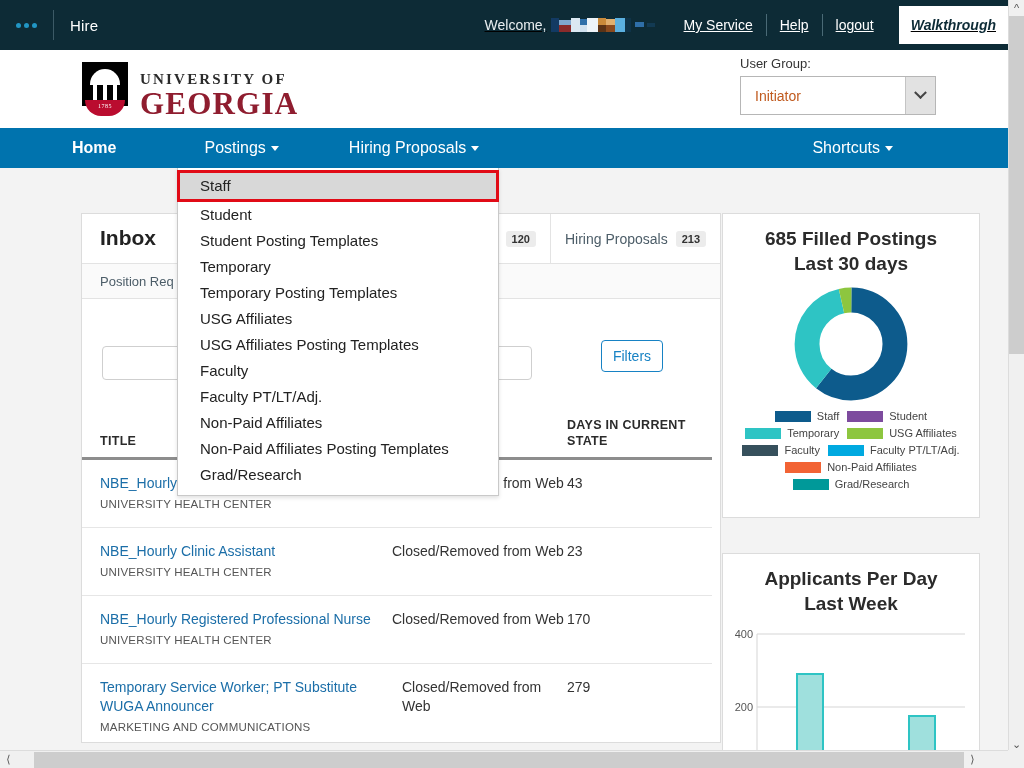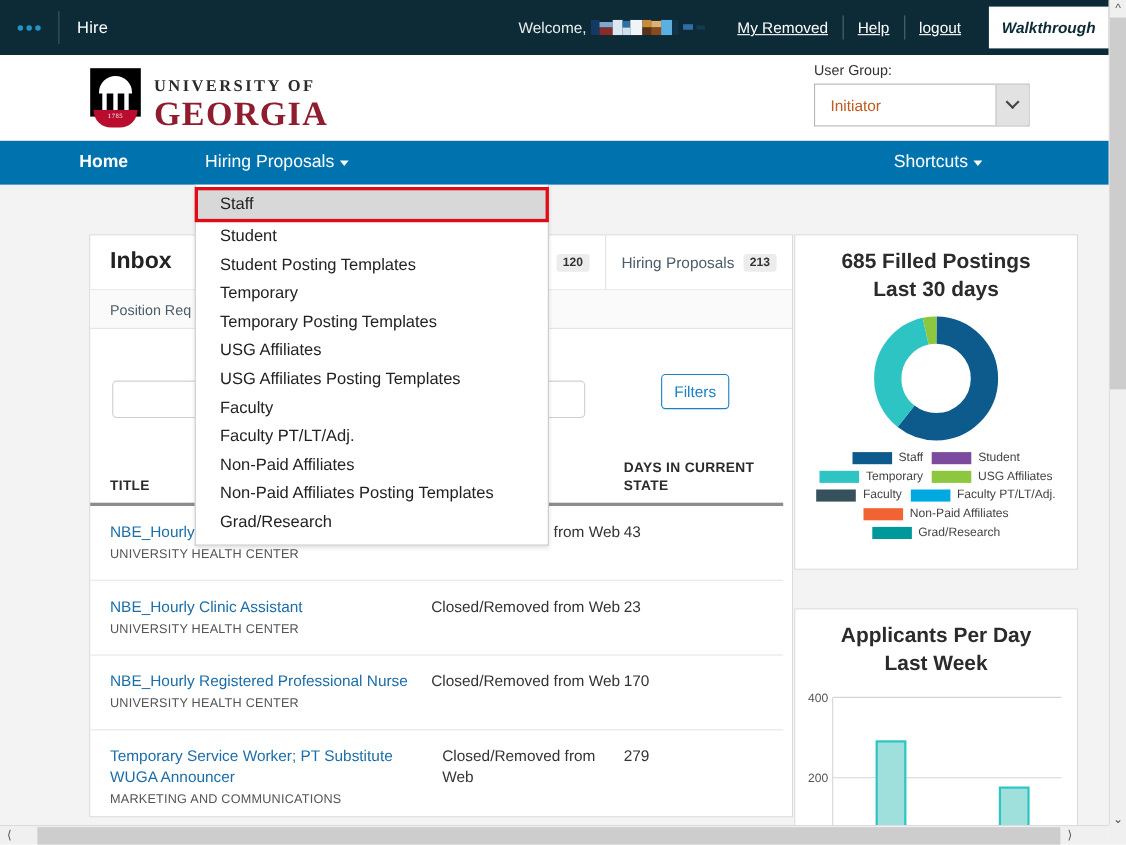--- a/index.html
+++ b/index.html
@@ -13,21 +13,21 @@
 
   
   .topbar {
     position: absolute; top: 0; left: 0; width: 1008px; height: 50px;
     background: #0d2b36; display: flex; align-items: center;
   }
   .dots-icon { margin-left: 16px; display: flex; gap: 3px; align-items: center; }
   .dots-icon i { width: 5px; height: 5px; border-radius: 50%; background: #2196c4; display: block; }
   .topbar-divider { width: 1px; height: 30px; background: #3c5a66; margin: 0 16px; }
   .hire-label { color: #ffffff; font-size: 15px; letter-spacing: .2px; }
-  .topbar-right { margin-left: auto; display: flex; align-items: center; height: 40px; }
+  .topbar-right { margin-left: auto; display: flex; align-items: center; height: 40px; text-decoration: underline; }
   .welcome-txt { color: #e8eef0; font-size: 14px; margin-right: 4px; }
   .redacted { display: inline-block; width: 104px; height: 14px; position: relative; overflow: hidden; vertical-align: middle; margin-right: 16px; }
   .redacted span { position: absolute; top: 0; height: 14px; display: block; }
   .top-link {
     color: #ffffff; font-size: 14px; text-decoration: underline;
     padding: 0 13px; white-space: nowrap;
   }
   .vsep { width: 1px; height: 22px; background: #4a6a76; }
   .walkthrough-btn {
     background: #ffffff; color: #0d2b36; font-style: italic; font-weight: bold;
@@ -202,21 +202,21 @@
         <span style="left:36px;width:11px;background:#eef4f8;"></span>
         <span style="left:47px;width:8px;height:7px;top:0;background:#c98a3a;"></span>
         <span style="left:47px;width:8px;height:7px;top:7px;background:#5a3316;"></span>
         <span style="left:55px;width:9px;height:6px;top:1px;background:#e0b070;"></span>
         <span style="left:55px;width:9px;height:7px;top:7px;background:#8a4a1e;"></span>
         <span style="left:64px;width:10px;background:#5bb0e0;"></span>
         <span style="left:74px;width:6px;background:#0f3348;"></span>
         <span style="left:84px;width:9px;height:5px;top:4px;background:#2f6fa8;"></span>
         <span style="left:96px;width:8px;height:4px;top:5px;background:#123a53;"></span>
       </span>
-      <a class="top-link">My Removed</a>
+      <a class="top-link">My Service</a>
       <div class="vsep"></div>
       <a class="top-link">Help</a>
       <div class="vsep"></div>
       <a class="top-link">logout</a>
       <div class="walkthrough-btn">Walkthrough</div>
     </div>
   </div>
 
   <div class="brandbar">
     <div class="logo-wrap">
@@ -241,20 +241,24 @@
         <span class="arrowbox">
             <i class="chev"></i>
           </span>
       </div>
     </div>
   </div>
 
   <div class="mainnav">
     <div class="nav-item" id="nav-home">
       <span>Home</span>
+    </div>
+    <div class="nav-item reg" id="nav-postings">
+      <span>Postings</span>
+      <i class="caret-dn"></i>
     </div>
     <div class="nav-item reg" id="nav-proposals">
       <span>Hiring Proposals</span>
       <i class="caret-dn"></i>
     </div>
     <div class="nav-item reg" id="nav-shortcuts">
       <span>Shortcuts</span>
       <i class="caret-dn"></i>
     </div>
   </div>

